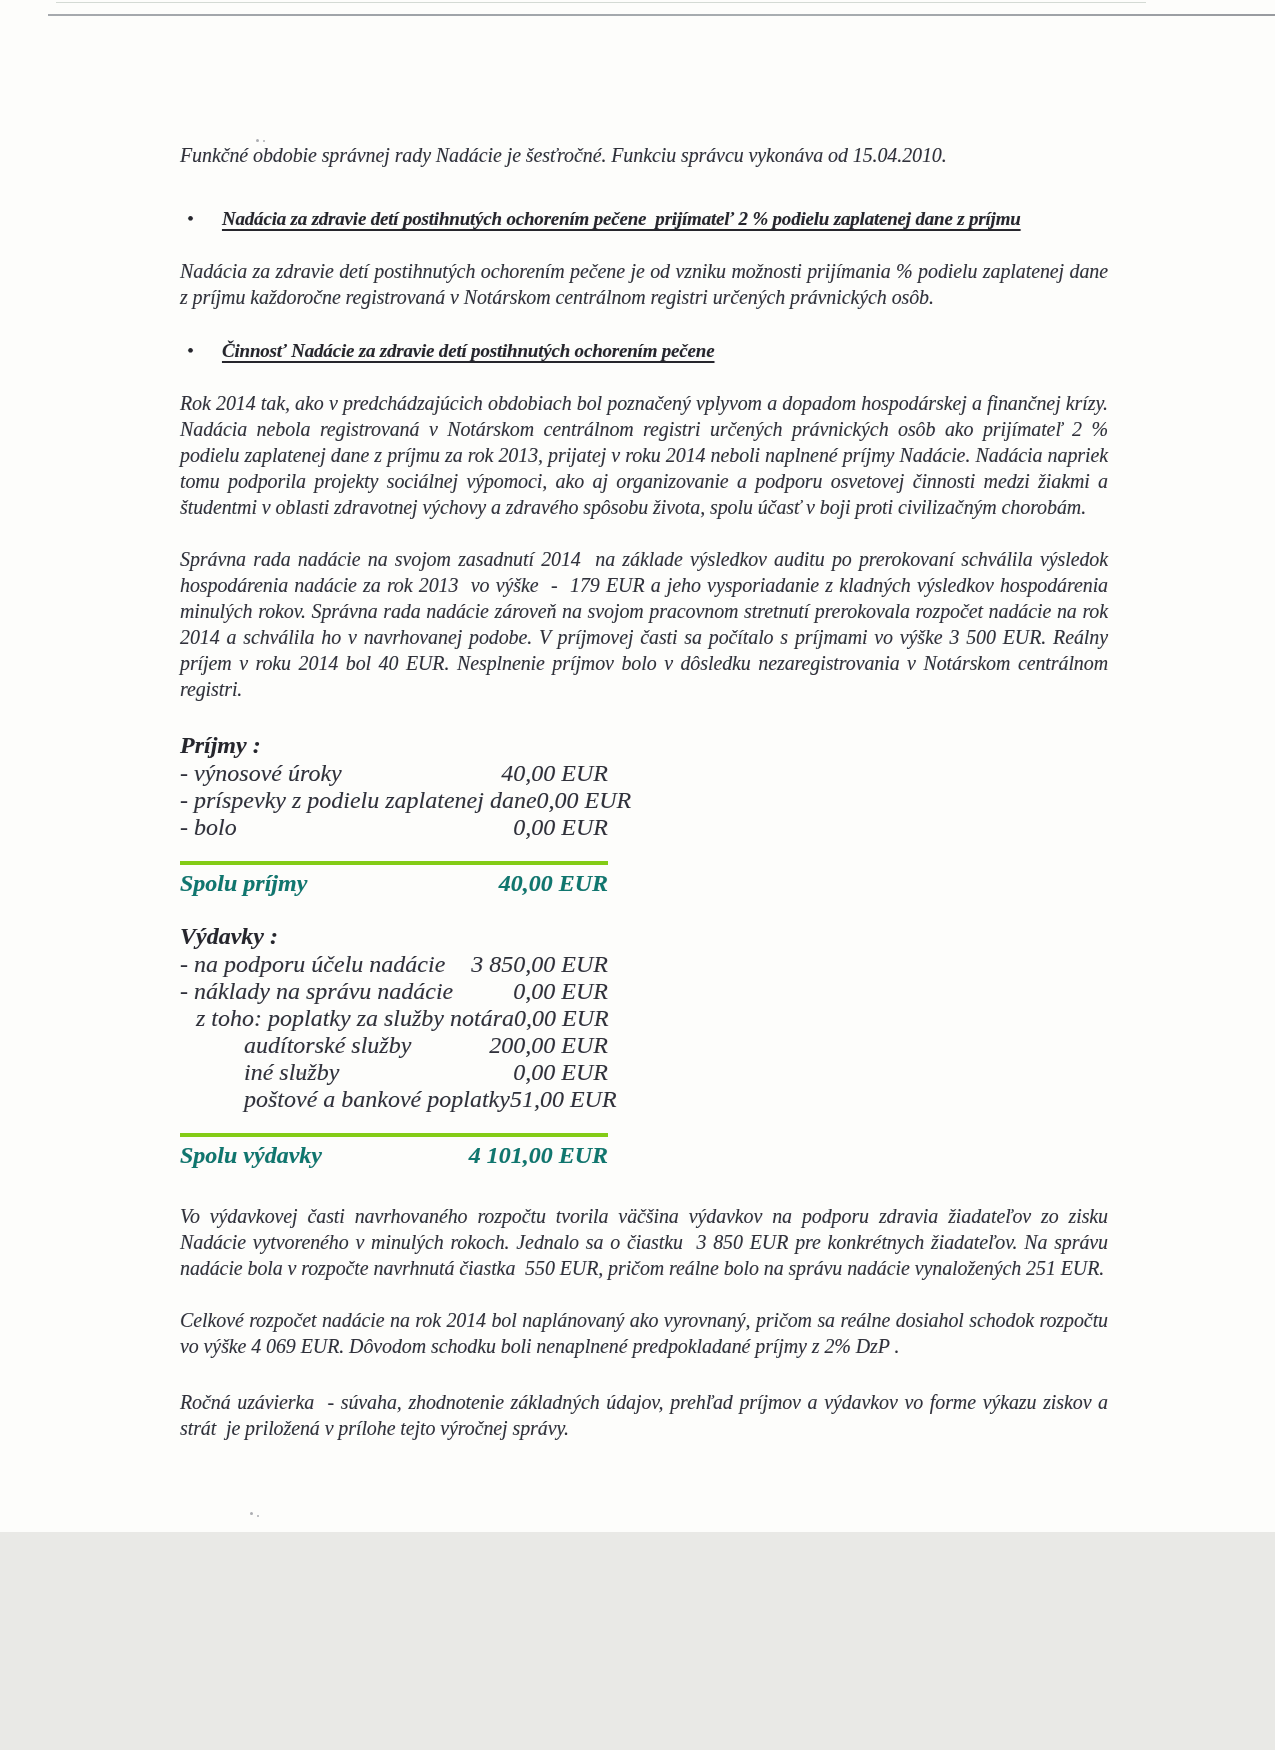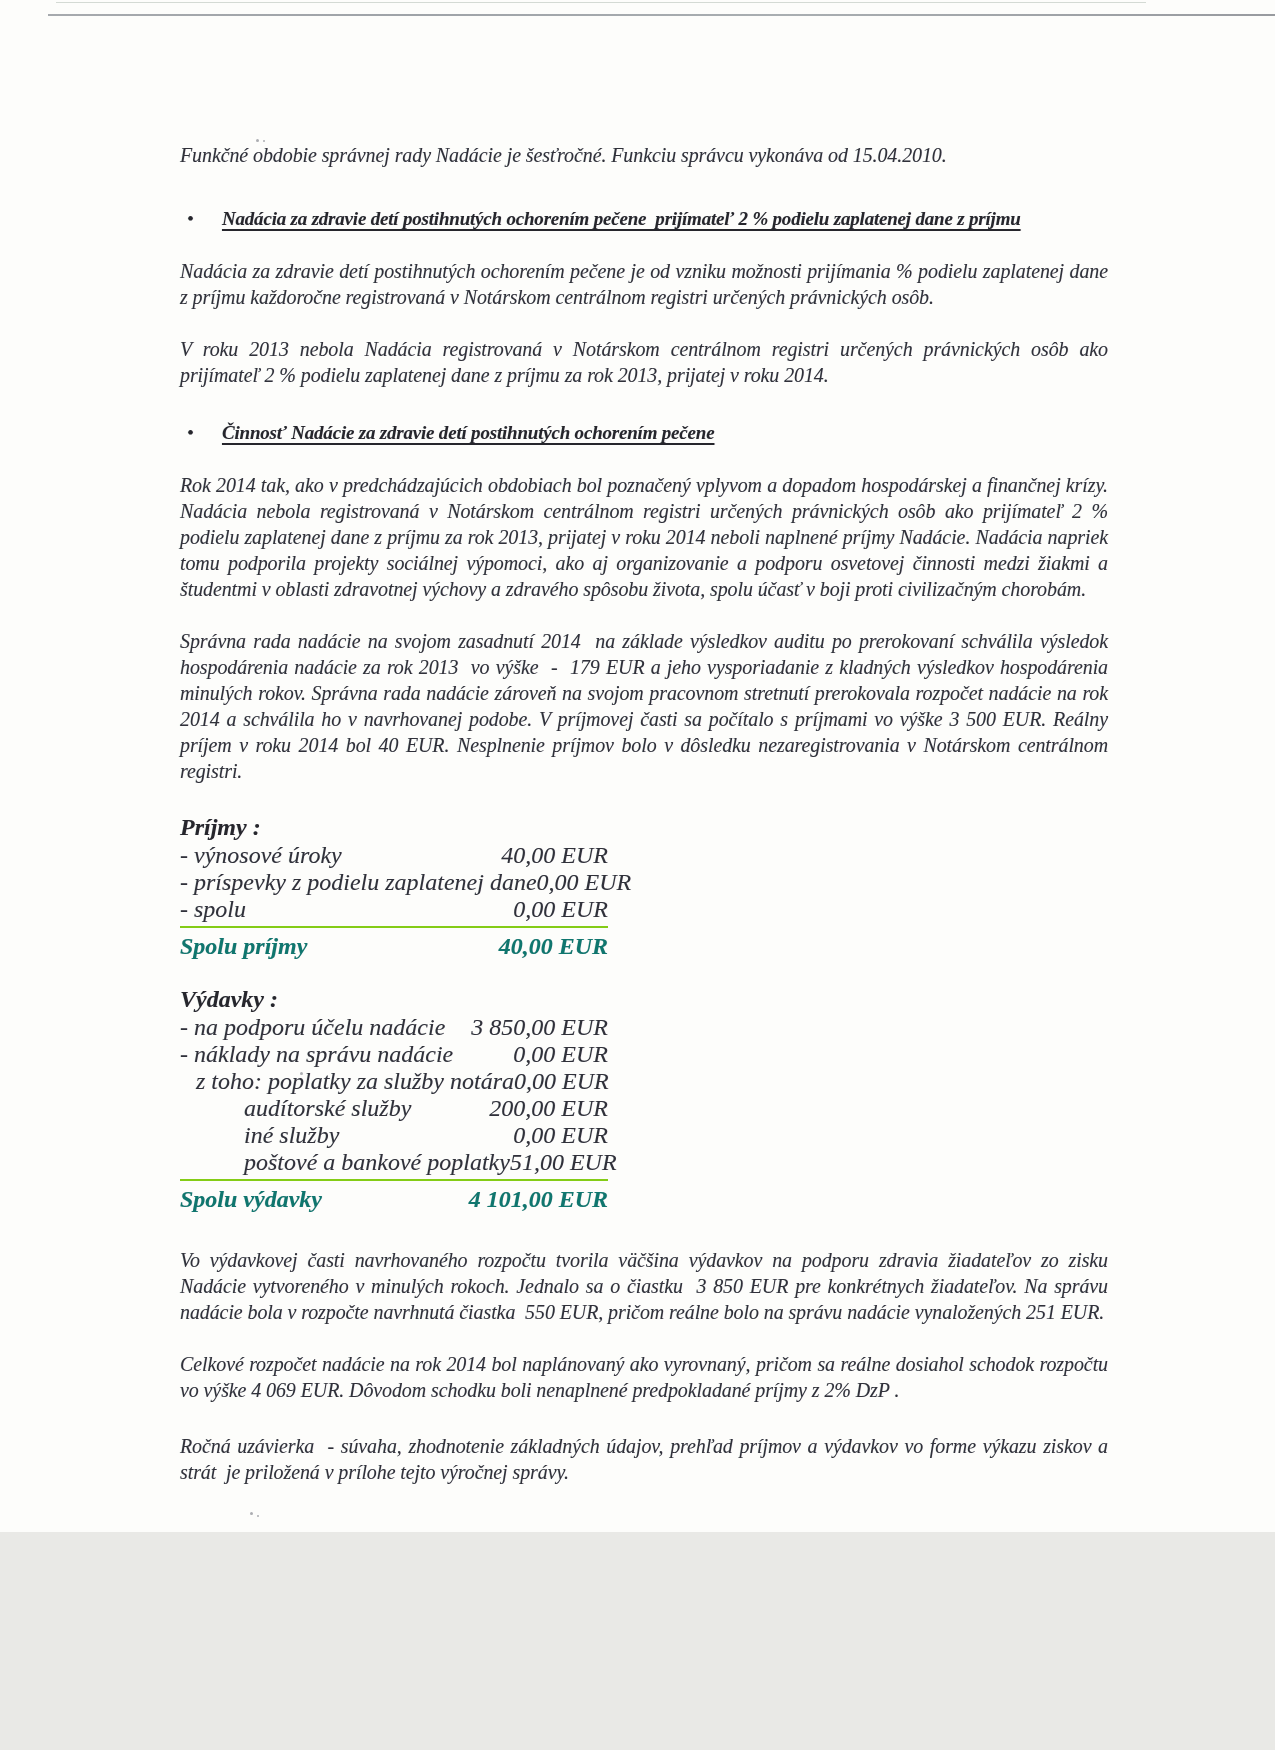--- a/index.html
+++ b/index.html
@@ -58,21 +58,21 @@
     text-decoration:underline;
     text-decoration-thickness:2px;
     text-underline-offset:4px;
     letter-spacing:-0.2px;
     white-space:pre-wrap;
     text-align:justify;
   }
 
   .fin-table{width:428px;font-size:24px;line-height:27px;}
   .fin-title{font-weight:bold;color:#26262c;margin-bottom:1px;}
-  .fin-rows{border-bottom:2px solid #84cc16;padding-bottom:3px;}
+  .fin-rows{border-bottom:4px solid #84cc16;padding-bottom:20px;}
   .fin-row{display:flex;justify-content:space-between;}
   .fin-label{white-space:pre;}
   .fin-label.ind1{padding-left:16px;}
   .fin-label.ind2{padding-left:64px;}
   .fin-value{text-align:right;white-space:pre;}
   .fin-total{display:flex;justify-content:space-between;font-weight:bold;color:#0f766e;padding-top:5px;}
 
   .page-number{
     position:absolute;top:1636px;left:0;width:1320px;
     text-align:center;font-size:20px;color:#3a3b43;
@@ -96,21 +96,20 @@
 
     <p class="para mb-36">Funkčné obdobie správnej rady Nadácie je šesťročné. Funkciu správcu vykonáva od 15.04.2010.</p>
 
     <div class="bullet-item mb-24">
       <span class="bullet-marker">•</span>
       <span class="bullet-text">Nadácia za zdravie detí postihnutých ochorením pečene  prijímateľ 2 % podielu zaplatenej dane z príjmu</span>
     </div>
 
     <p class="para mb-26">Nadácia za zdravie detí postihnutých ochorením pečene je od vzniku možnosti prijímania % podielu zaplatenej dane z príjmu každoročne registrovaná v Notárskom centrálnom registri určených právnických osôb.</p>
 
-    <p class="para mb-30">V roku 2013 nebola Nadácia registrovaná v Notárskom centrálnom registri určených právnických osôb ako prijímateľ 2 % podielu zaplatenej dane z príjmu za rok 2013, prijatej v roku 2014.</p>
 
     <div class="bullet-item mb-24">
       <span class="bullet-marker">•</span>
       <span class="bullet-text">Činnosť Nadácie za zdravie detí postihnutých ochorením pečene</span>
     </div>
 
     <p class="para mb-26">Rok 2014 tak, ako v predchádzajúcich obdobiach bol poznačený vplyvom a dopadom hospodárskej a finančnej krízy. Nadácia nebola registrovaná v Notárskom centrálnom registri určených právnických osôb ako prijímateľ 2 % podielu zaplatenej dane z príjmu za rok 2013, prijatej v roku 2014 neboli naplnené príjmy Nadácie. Nadácia napriek tomu podporila projekty sociálnej výpomoci, ako aj organizovanie a podporu osvetovej činnosti medzi žiakmi a študentmi v oblasti zdravotnej výchovy a zdravého spôsobu života, spolu účasť v boji proti civilizačným chorobám.</p>
 
     <p class="para mb-30">Správna rada nadácie na svojom zasadnutí 2014  na základe výsledkov auditu po prerokovaní schválila výsledok hospodárenia nadácie za rok 2013  vo výške  -  179 EUR a jeho vysporiadanie z kladných výsledkov hospodárenia minulých rokov. Správna rada nadácie zároveň na svojom pracovnom stretnutí prerokovala rozpočet nadácie na rok 2014 a schválila ho v navrhovanej podobe. V príjmovej časti sa počítalo s príjmami vo výške 3 500 EUR. Reálny príjem v roku 2014 bol 40 EUR. Nesplnenie príjmov bolo v dôsledku nezaregistrovania v Notárskom centrálnom registri.</p>
 
@@ -119,21 +118,21 @@
       <div class="fin-rows">
         <div class="fin-row">
           <span class="fin-label">- výnosové úroky</span>
           <span class="fin-value">40,00 EUR</span>
         </div>
         <div class="fin-row">
           <span class="fin-label">- príspevky z podielu zaplatenej dane</span>
           <span class="fin-value">0,00 EUR</span>
         </div>
         <div class="fin-row">
-          <span class="fin-label">- spolu</span>
+          <span class="fin-label">- bolo</span>
           <span class="fin-value">0,00 EUR</span>
         </div>
       </div>
       <div class="fin-total">
         <span>Spolu príjmy</span>
         <span>40,00 EUR</span>
       </div>
     </div>
 
     <div class="fin-table mb-34">

